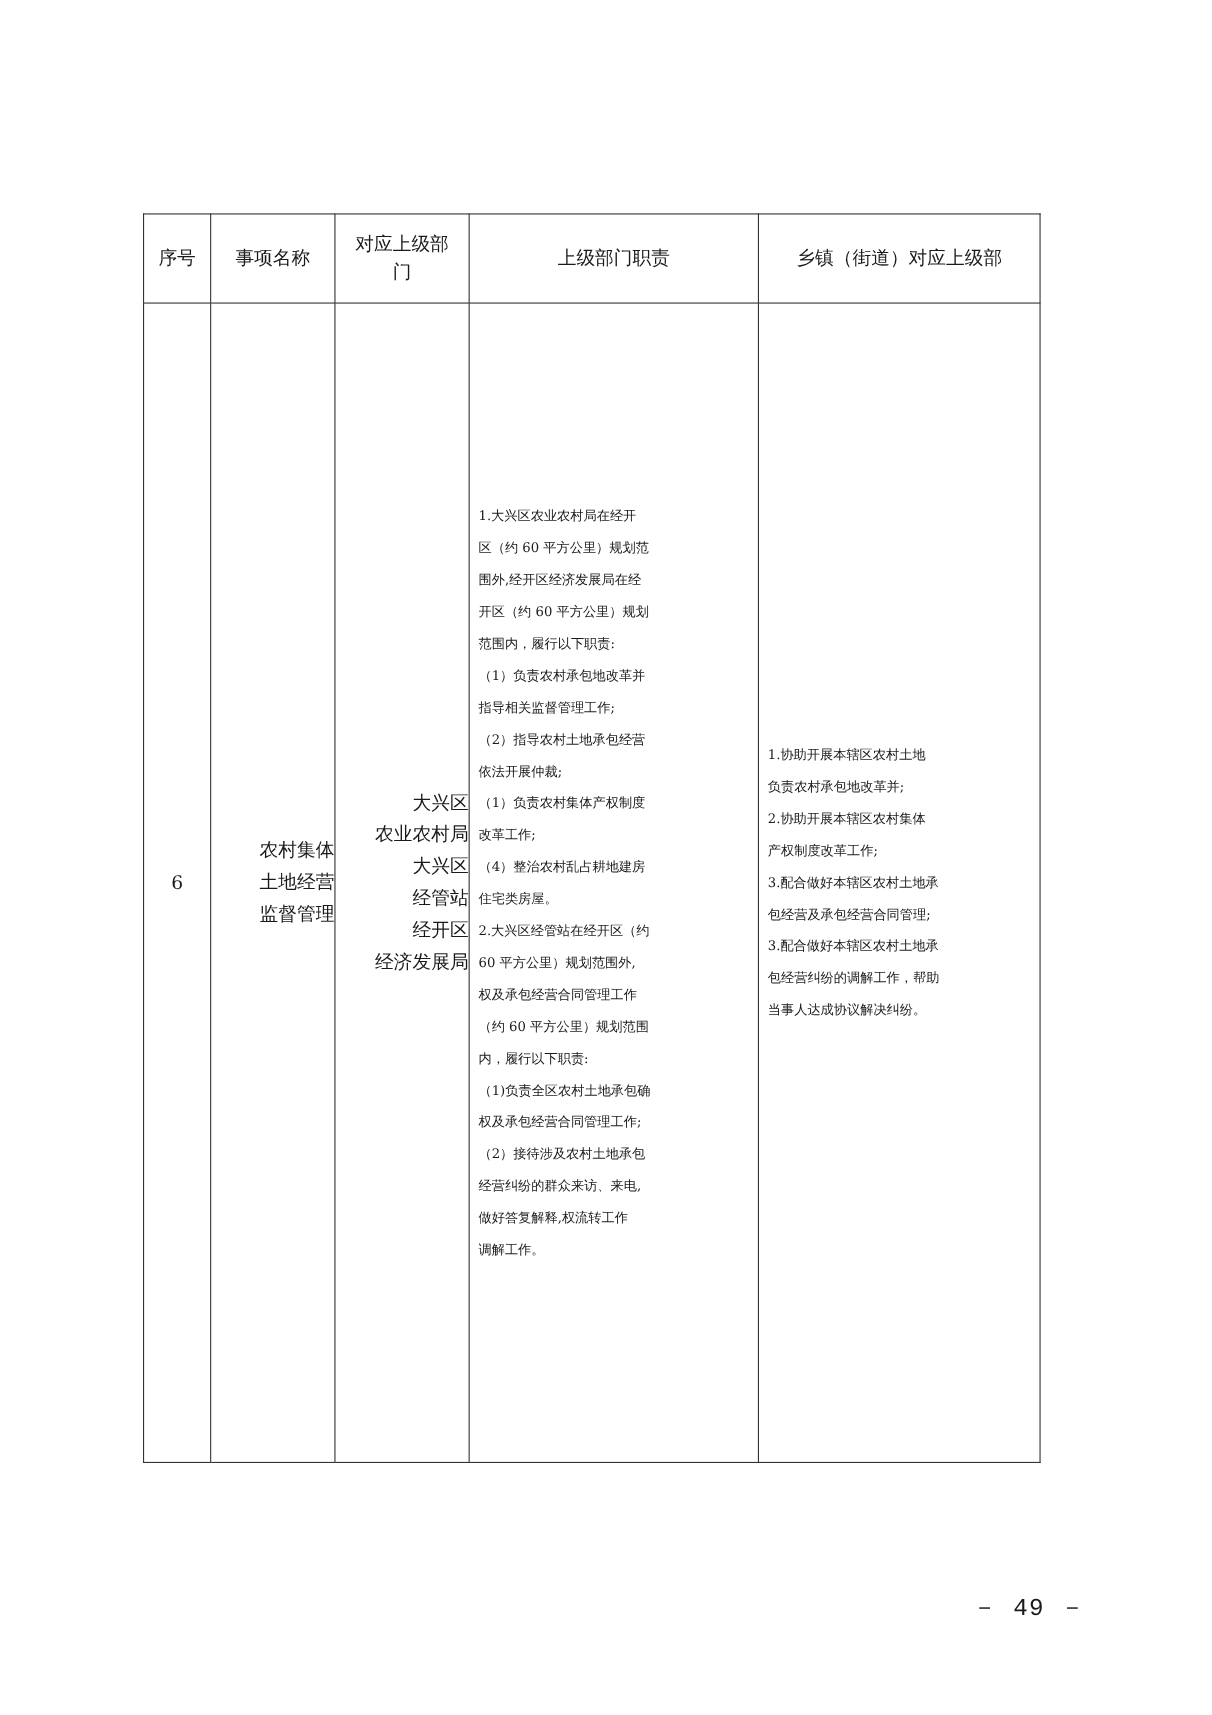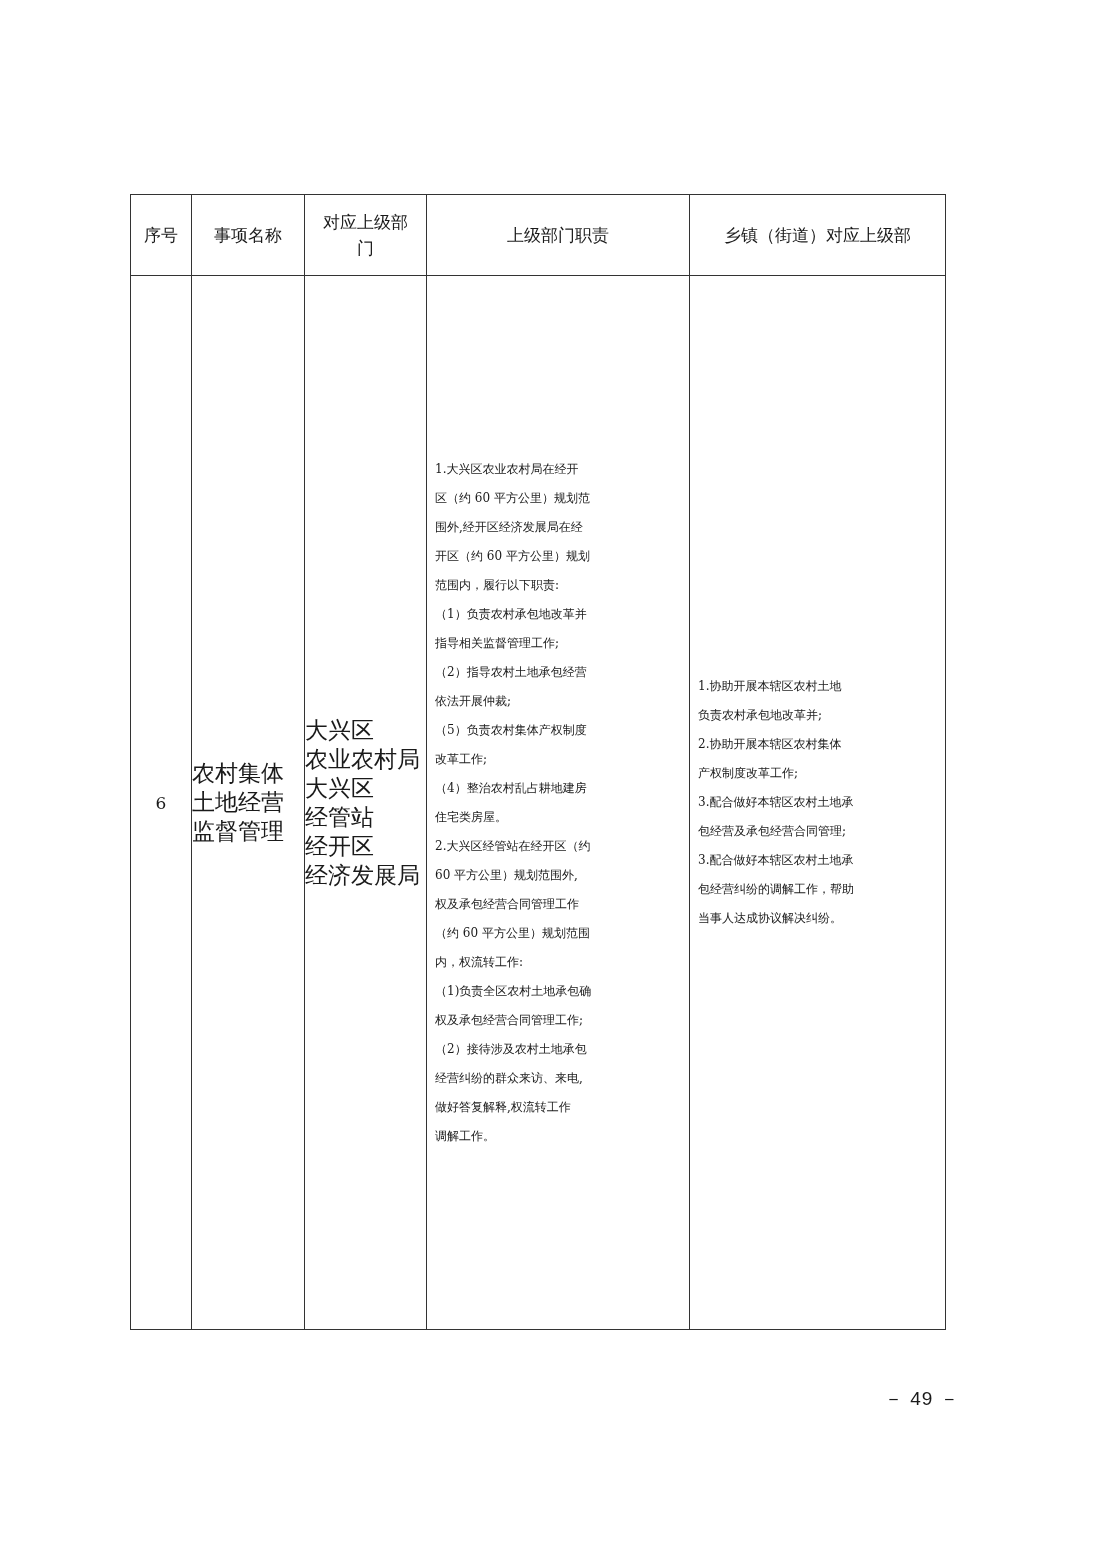--- a/index.html
+++ b/index.html
@@ -15,30 +15,30 @@
     border: 1.5px solid #333; padding: 0; vertical-align: middle;
     font-weight: normal;
   }
   .hdr th {
     height: 80px; font-family: "DejaVu Sans", "Liberation Sans", sans-serif;
     font-size: 17px; text-align: center; line-height: 26px;
   }
   .body-row td { height: 1053px; }
   .c-seq { text-align: center; font-size: 17px; }
   .c-name, .c-dept {
-    text-align: left; font-size: 23px; line-height: 29px;
+    text-align: right; font-size: 17px; line-height: 29px;
   }
   .c-duty, .c-town {
     font-size: 12px; line-height: 29px; padding: 0 8px !important;
     text-align: justify;
   }
   .line { display: block; white-space: nowrap; }
   .page-number {
-    position: absolute; left: 884px; top: 1386px;
-    font-size: 19px; font-family: Liberation Sans, sans-serif;
+    position: absolute; left: 884px; top: 1446px;
+    font-size: 22px; font-family: Liberation Mono, monospace;
     letter-spacing: 1px;
   }
 </style>
 </head>
 <body>
 
 <table class="page-table">
   <colgroup>
     <col style="width:61px">
     <col style="width:113px">
@@ -75,29 +75,29 @@
     <td class="c-duty">
       <span class="line">1.大兴区农业农村局在经开</span>
       <span class="line">区（约 60 平方公里）规划范</span>
       <span class="line">围外,经开区经济发展局在经</span>
       <span class="line">开区（约 60 平方公里）规划</span>
       <span class="line">范围内，履行以下职责:</span>
       <span class="line">（1）负责农村承包地改革并</span>
       <span class="line">指导相关监督管理工作;</span>
       <span class="line">（2）指导农村土地承包经营</span>
       <span class="line">依法开展仲裁;</span>
-      <span class="line">（5）负责农村集体产权制度</span>
+      <span class="line">（1）负责农村集体产权制度</span>
       <span class="line">改革工作;</span>
       <span class="line">（4）整治农村乱占耕地建房</span>
       <span class="line">住宅类房屋。</span>
       <span class="line">2.大兴区经管站在经开区（约</span>
       <span class="line">60 平方公里）规划范围外,</span>
       <span class="line">权及承包经营合同管理工作</span>
       <span class="line">（约 60 平方公里）规划范围</span>
-      <span class="line">内，权流转工作:</span>
+      <span class="line">内，履行以下职责:</span>
       <span class="line">（1)负责全区农村土地承包确</span>
       <span class="line">权及承包经营合同管理工作;</span>
       <span class="line">（2）接待涉及农村土地承包</span>
       <span class="line">经营纠纷的群众来访、来电,</span>
       <span class="line">做好答复解释,权流转工作</span>
       <span class="line">调解工作。</span>
     </td>
     <td class="c-town">
       <span class="line">1.协助开展本辖区农村土地</span>
       <span class="line">负责农村承包地改革并;</span>

